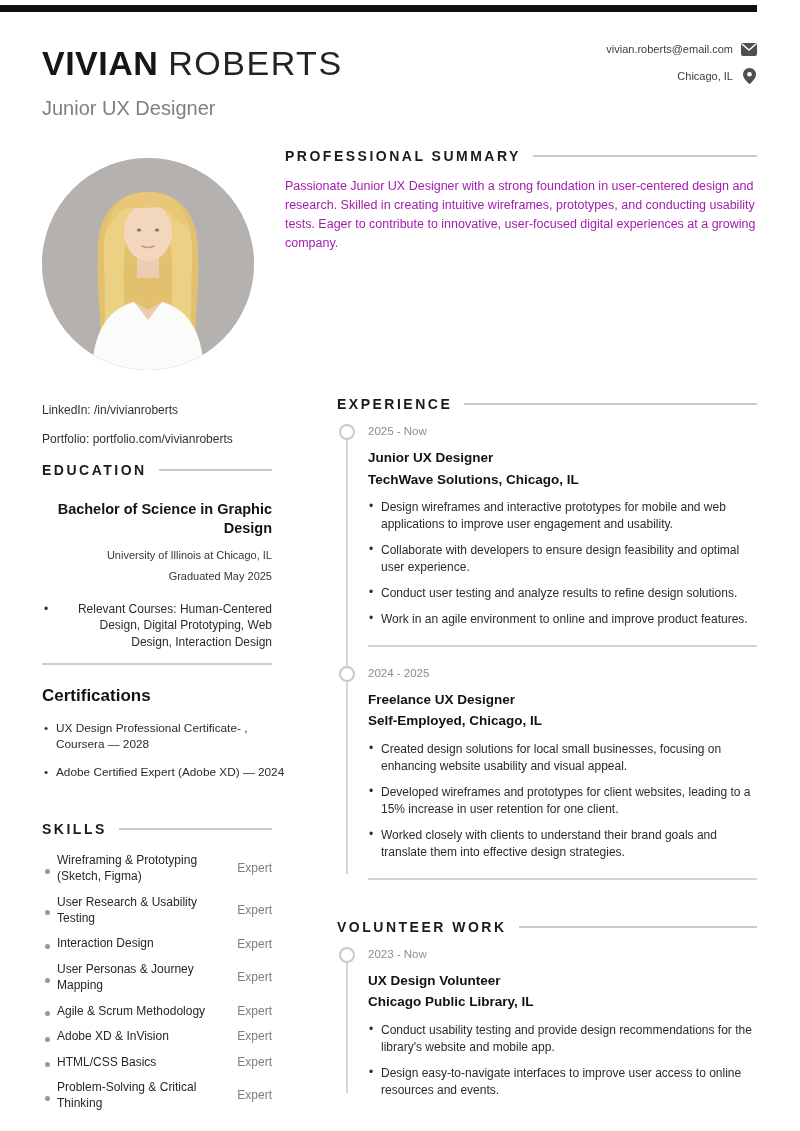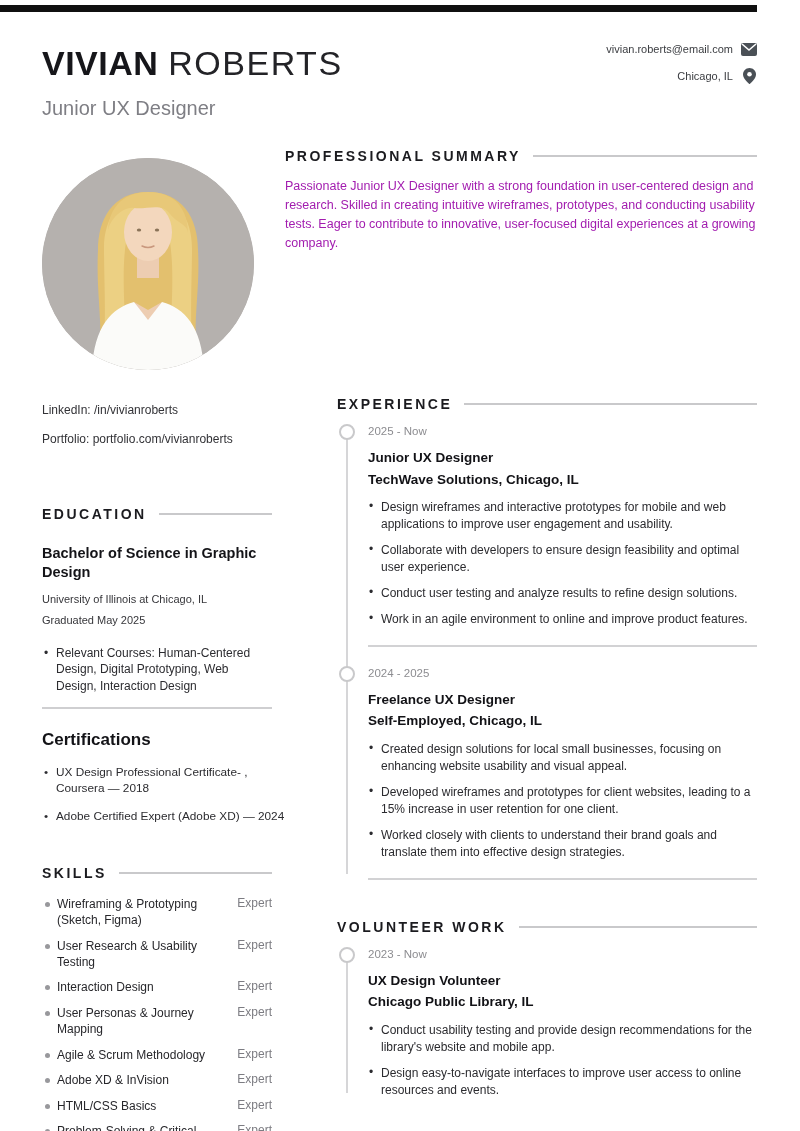--- a/index.html
+++ b/index.html
@@ -30,39 +30,39 @@
 
   
   .photo-wrap { width:212px; height:212px; border-radius:50%; overflow:hidden; background:#b5b1ae; }
   .links { margin-top:33px; }
   .link-line { font-size:12px; color:#323236; margin-bottom:15px; }
 
   .sec-heading { display:flex; align-items:center; font-size:14px; font-weight:700;
     letter-spacing:2.5px; color:#1b1b1f; white-space:nowrap; }
   .sec-heading .rule { flex:1; height:2px; background:#c9c9cb; margin-left:12px; }
 
-  .edu { margin-top:60px; }
+  .edu { margin-top:16px;text-align:right; }
   .degree { margin-top:22px; font-size:14.5px; font-weight:700; color:#141418; line-height:1.3; }
   .edu-line { margin-top:11px; font-size:11px; color:#36363a; }
   .edu-line + .edu-line { margin-top:9px; }
 
   ul.dotlist { list-style:none; margin-top:19px; }
   ul.dotlist li { position:relative; padding-left:14px; font-size:12px; line-height:1.38;
     color:#2c2c30; margin-bottom:12px; }
   ul.dotlist li::before { content:"•"; position:absolute; left:2px; top:0; color:#2c2c30; }
 
   .divider-left { height:1.5px; background:#cfcfd1; margin-top:13px; }
 
   .cert-heading { margin-top:21px; font-size:17px; font-weight:700; color:#131317; }
   .certs ul.dotlist { margin-top:14px; width:244px; }
   .certs ul.dotlist li { font-size:11.8px; }
 
   .skills { margin-top:40px; }
   .skill-rows { margin-top:15px; }
-  .skill-row { display:flex; align-items:flex-start; margin-bottom:9px; }
+  .skill-row { display:flex; align-items:center; margin-bottom:9px; }
   .skill-dot { width:5px; height:5px; border-radius:50%; background:#98989c; margin:6px 7px 0 3px; flex:none; }
   .skill-name { flex:1; font-size:12px; line-height:1.37; color:#27272b; padding-right:8px; }
   .skill-level { font-size:12px; color:#7c7c82; flex:none; }
 
   
   .summary-text { margin-top:13px; font-size:12.5px; line-height:1.52; color:#a21caf; }
 
   .tl-section { position:relative; }
   .tl-section .sec-heading { padding-left:52px; }
   .tl-body { position:relative; margin-top:9px; }
@@ -158,21 +158,21 @@
     <ul class="dotlist">
       <li>Relevant Courses: Human-Centered Design, Digital Prototyping, Web Design, Interaction Design</li>
     </ul>
   </div>
 
   <div class="divider-left"></div>
 
   <div class="certs">
     <div class="cert-heading">Certifications</div>
     <ul class="dotlist">
-      <li>UX Design Professional Certificate- , Coursera — 2018</li>
+      <li>UX Design Professional Certificate- , Coursera — 2028</li>
       <li>Adobe Certified Expert (Adobe XD) — 2024</li>
     </ul>
   </div>
 
   <div class="skills">
     <div class="sec-heading">
       <span>SKILLS</span>
       <span class="rule"></span>
     </div>
     <div class="skill-rows">

